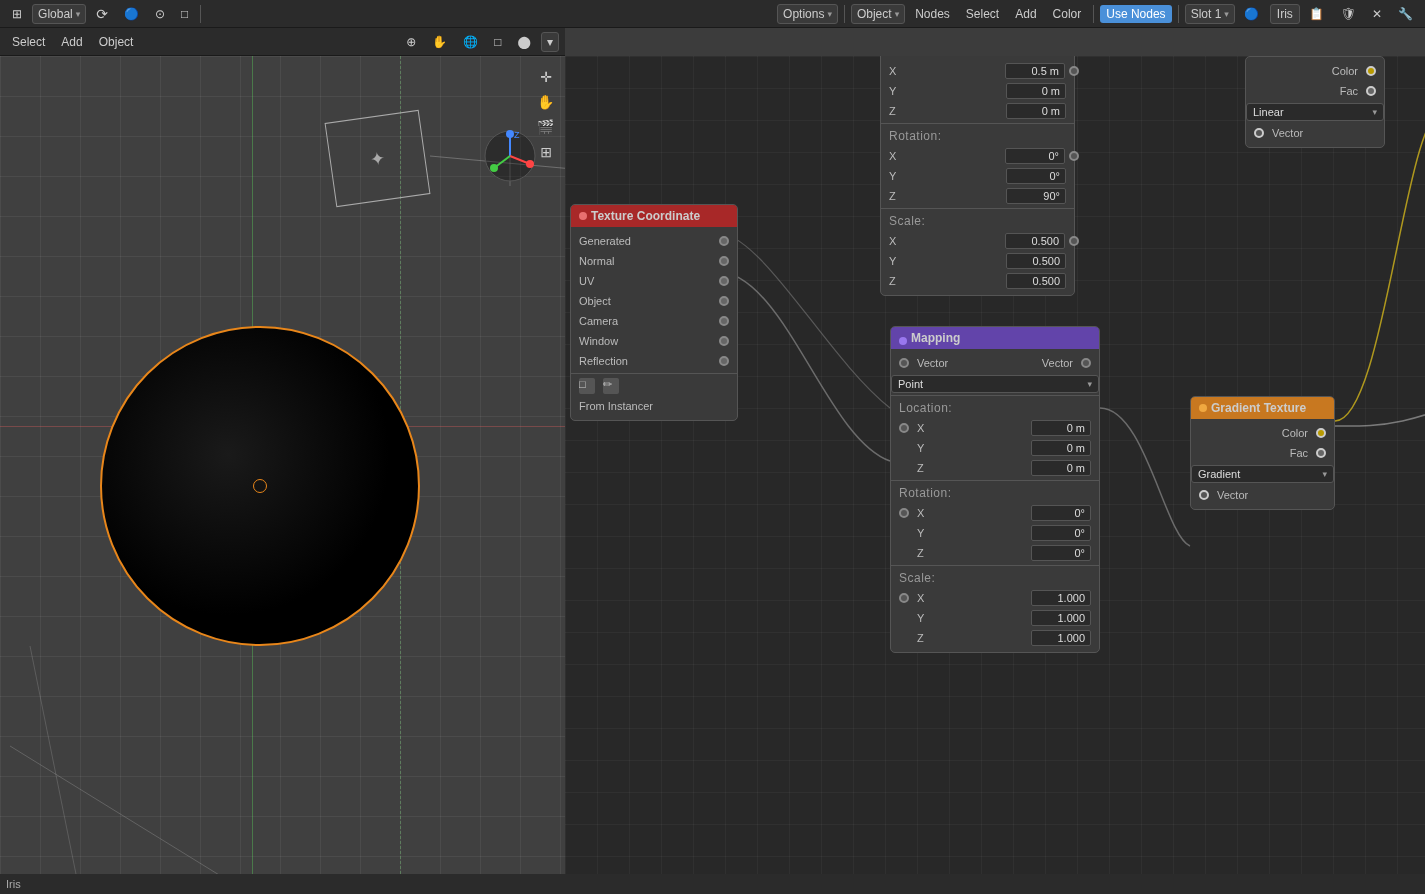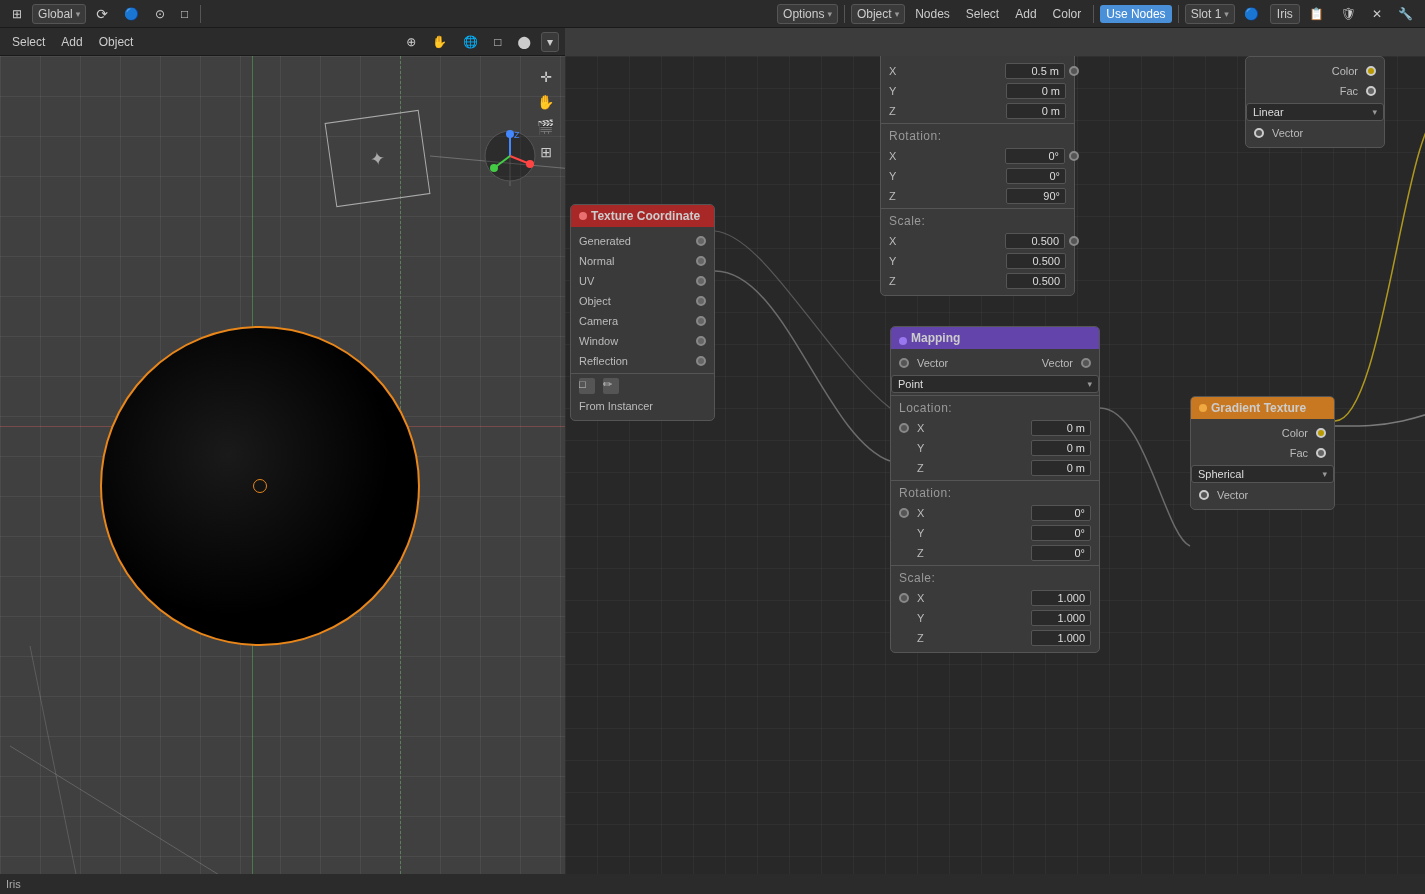--- a/index.html
+++ b/index.html
@@ -233,21 +233,21 @@
     
     .gradient-node {
       left: 625px; top: 340px;
       width: 145px;
     }
     .gradient-node .node-header { background: #c87820; }
 
     
     .texcoord-node {
       left: 5px; top: 148px;
-      width: 145px;
+      width: 168px;
     }
     .texcoord-node .node-header { background: #a82828; }
 
     
     .location-panel {
       left: 315px; top: -20px;
       width: 195px;
     }
 
     
@@ -591,21 +591,21 @@
         <span class="node-label" style="text-align:right;flex:1;">Color</span>
         <div class="node-socket" style="border-color:#e8c81a;background:#b89a00;width:10px;height:10px;border-radius:50%;border:2px solid;margin-left:4px;"></div>
       </div>
 
       <div class="node-row">
         <span class="node-label" style="text-align:right;flex:1;">Fac</span>
         <div class="node-socket" style="border-color:#888;background:#666;width:10px;height:10px;border-radius:50%;border:2px solid;margin-left:4px;"></div>
       </div>
 
       <div class="type-dropdown">
-        <span>Spherical</span>
+        <span>Gradient</span>
         <span class="chevron">▾</span>
       </div>
 
       <div class="node-row">
         <div class="node-socket" style="border-color:#888;background:#555;width:10px;height:10px;border-radius:50%;border:2px solid;margin-right:4px;"></div>
         <span class="node-label">Vector</span>
       </div>
     </div>
   </div>
 

